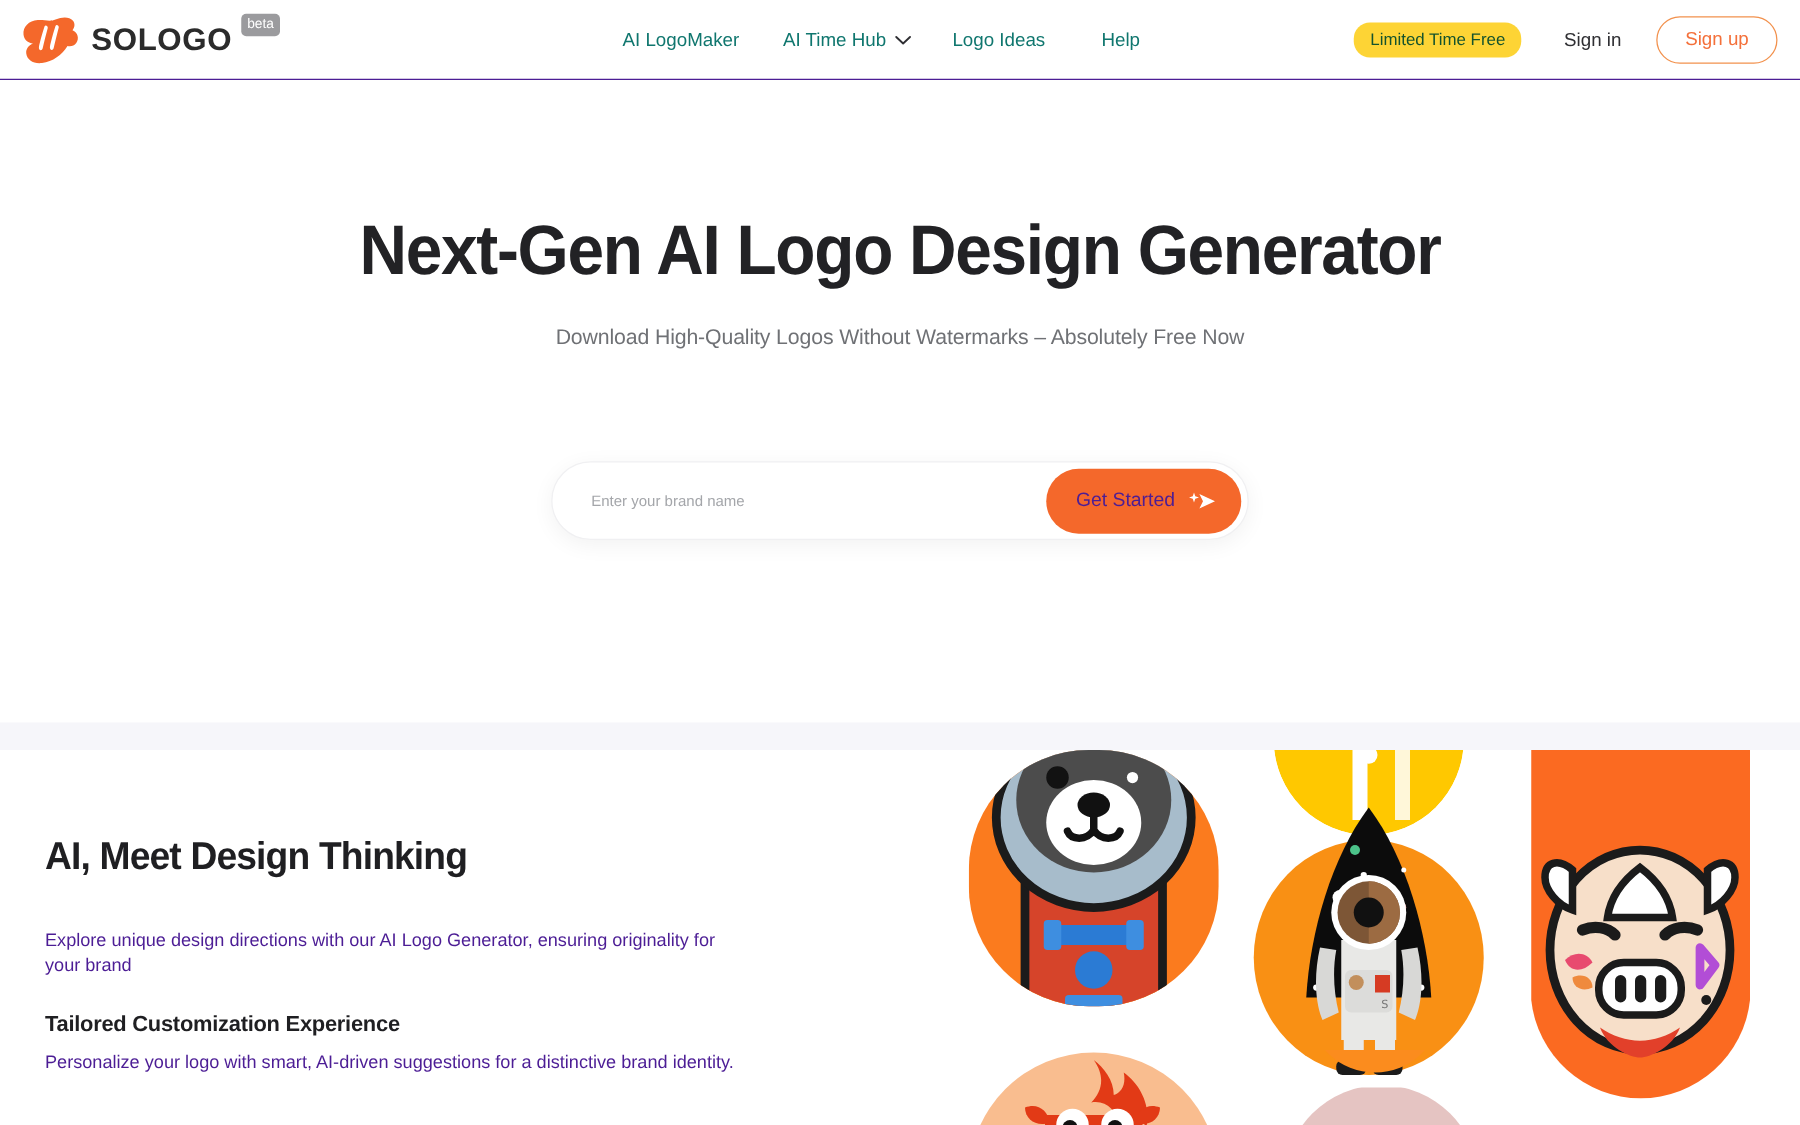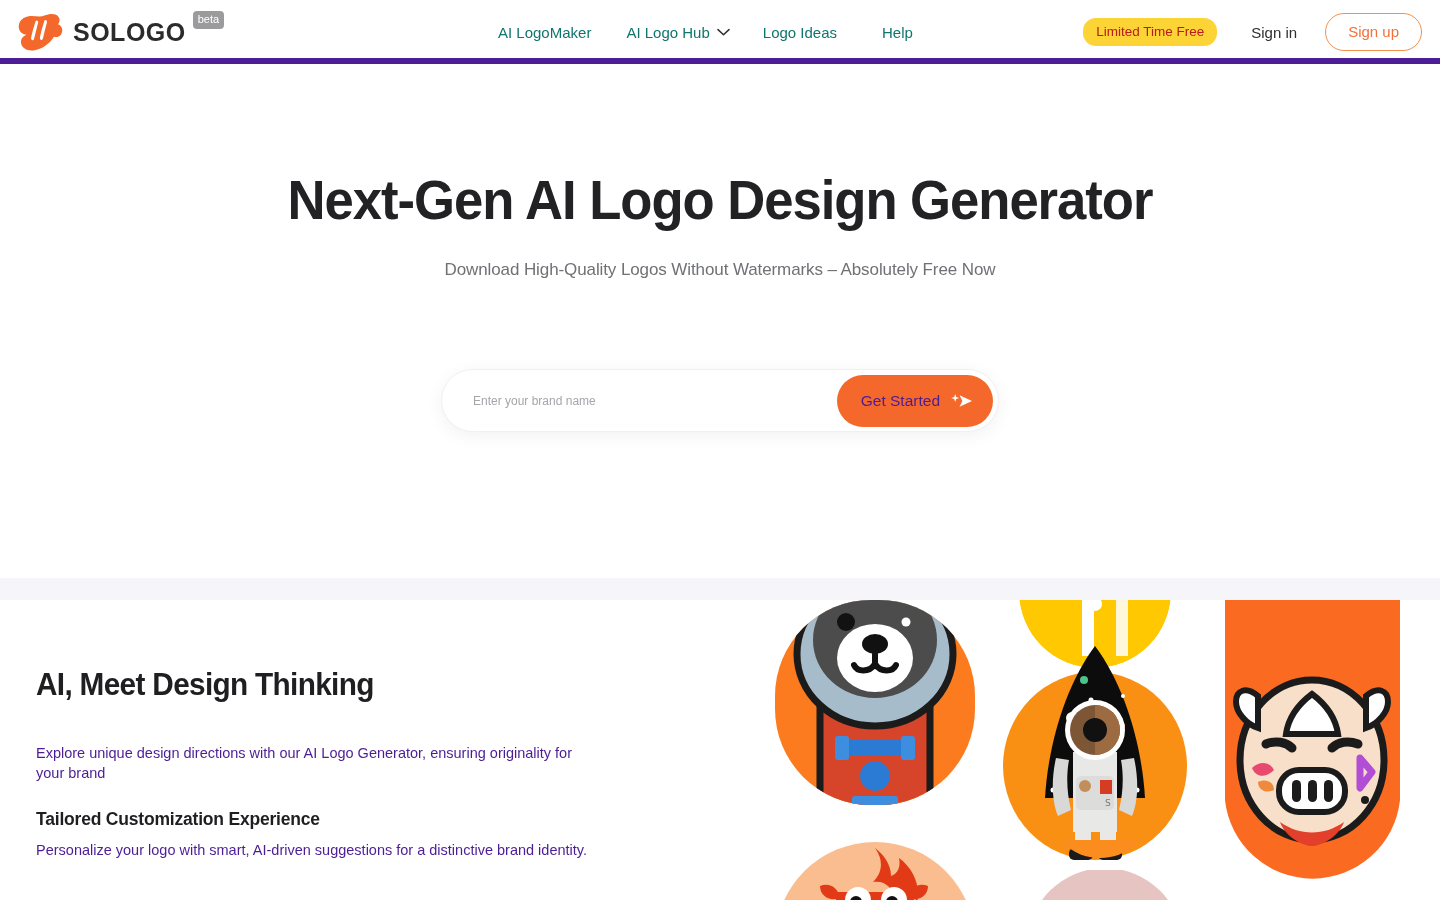--- a/index.html
+++ b/index.html
@@ -10,21 +10,21 @@
     background: #ffffff;
     overflow: hidden;
   }
   body { position: relative; }
 
   
   .header {
     position: absolute; top: 0; left: 0;
     width: 1440px; height: 64px;
     background: #ffffff;
-    border-bottom: 6px solid #4c1d95;
+    border-bottom: 1px solid #4c1d95;
     display: flex; align-items: center;
     z-index: 20;
   }
   .brand {
     position: absolute; left: 16px; top: 8px;
     display: flex; align-items: center; gap: 9px;
     height: 48px;
   }
   .brand-mark { width: 48px; height: 44px; display: block; flex: none; }
   .brand-name {
@@ -54,21 +54,21 @@
   .nav-gap-1 { margin-right: 35px; }
   .nav-gap-2 { margin-right: 33px; }
   .nav-gap-3 { margin-right: 45px; }
   .chev { width: 13px; height: 8px; display: block; }
 
   .header-right {
     position: absolute; right: 18px; top: 0;
     height: 64px; display: flex; align-items: center; gap: 0;
   }
   .promo-pill {
-    background: #fdd435; color: #b91c1c;
+    background: #fdd435; color: #14532d;
     font-size: 13.5px; line-height: 1;
     padding: 7px 13px 8px; border-radius: 13px;
     white-space: nowrap; cursor: pointer;
   }
   .signin {
     font-size: 15px; color: #2f2f33;
     margin-left: 34px; cursor: pointer; white-space: nowrap;
   }
   .signup {
     margin-left: 28px;
@@ -182,21 +182,21 @@
     </svg>
     <span class="brand-name">SOLOGO</span>
     <span class="beta-badge">beta</span>
   </div>
 
   <nav class="nav">
     <div class="nav-item nav-gap-1">
       <span>AI LogoMaker</span>
     </div>
     <div class="nav-item nav-gap-2">
-      <span>AI Logo Hub</span>
+      <span>AI Time Hub</span>
       <svg class="chev" viewBox="0 0 13 8">
         <path d="M1 1.6 6.5 6.8 12 1.6" fill="none" stroke="#2f2f33" stroke-width="1.5" stroke-linecap="round" stroke-linejoin="round"></path>
       </svg>
     </div>
     <div class="nav-item nav-gap-3">
       <span>Logo Ideas</span>
     </div>
     <div class="nav-item">
       <span>Help</span>
     </div>

